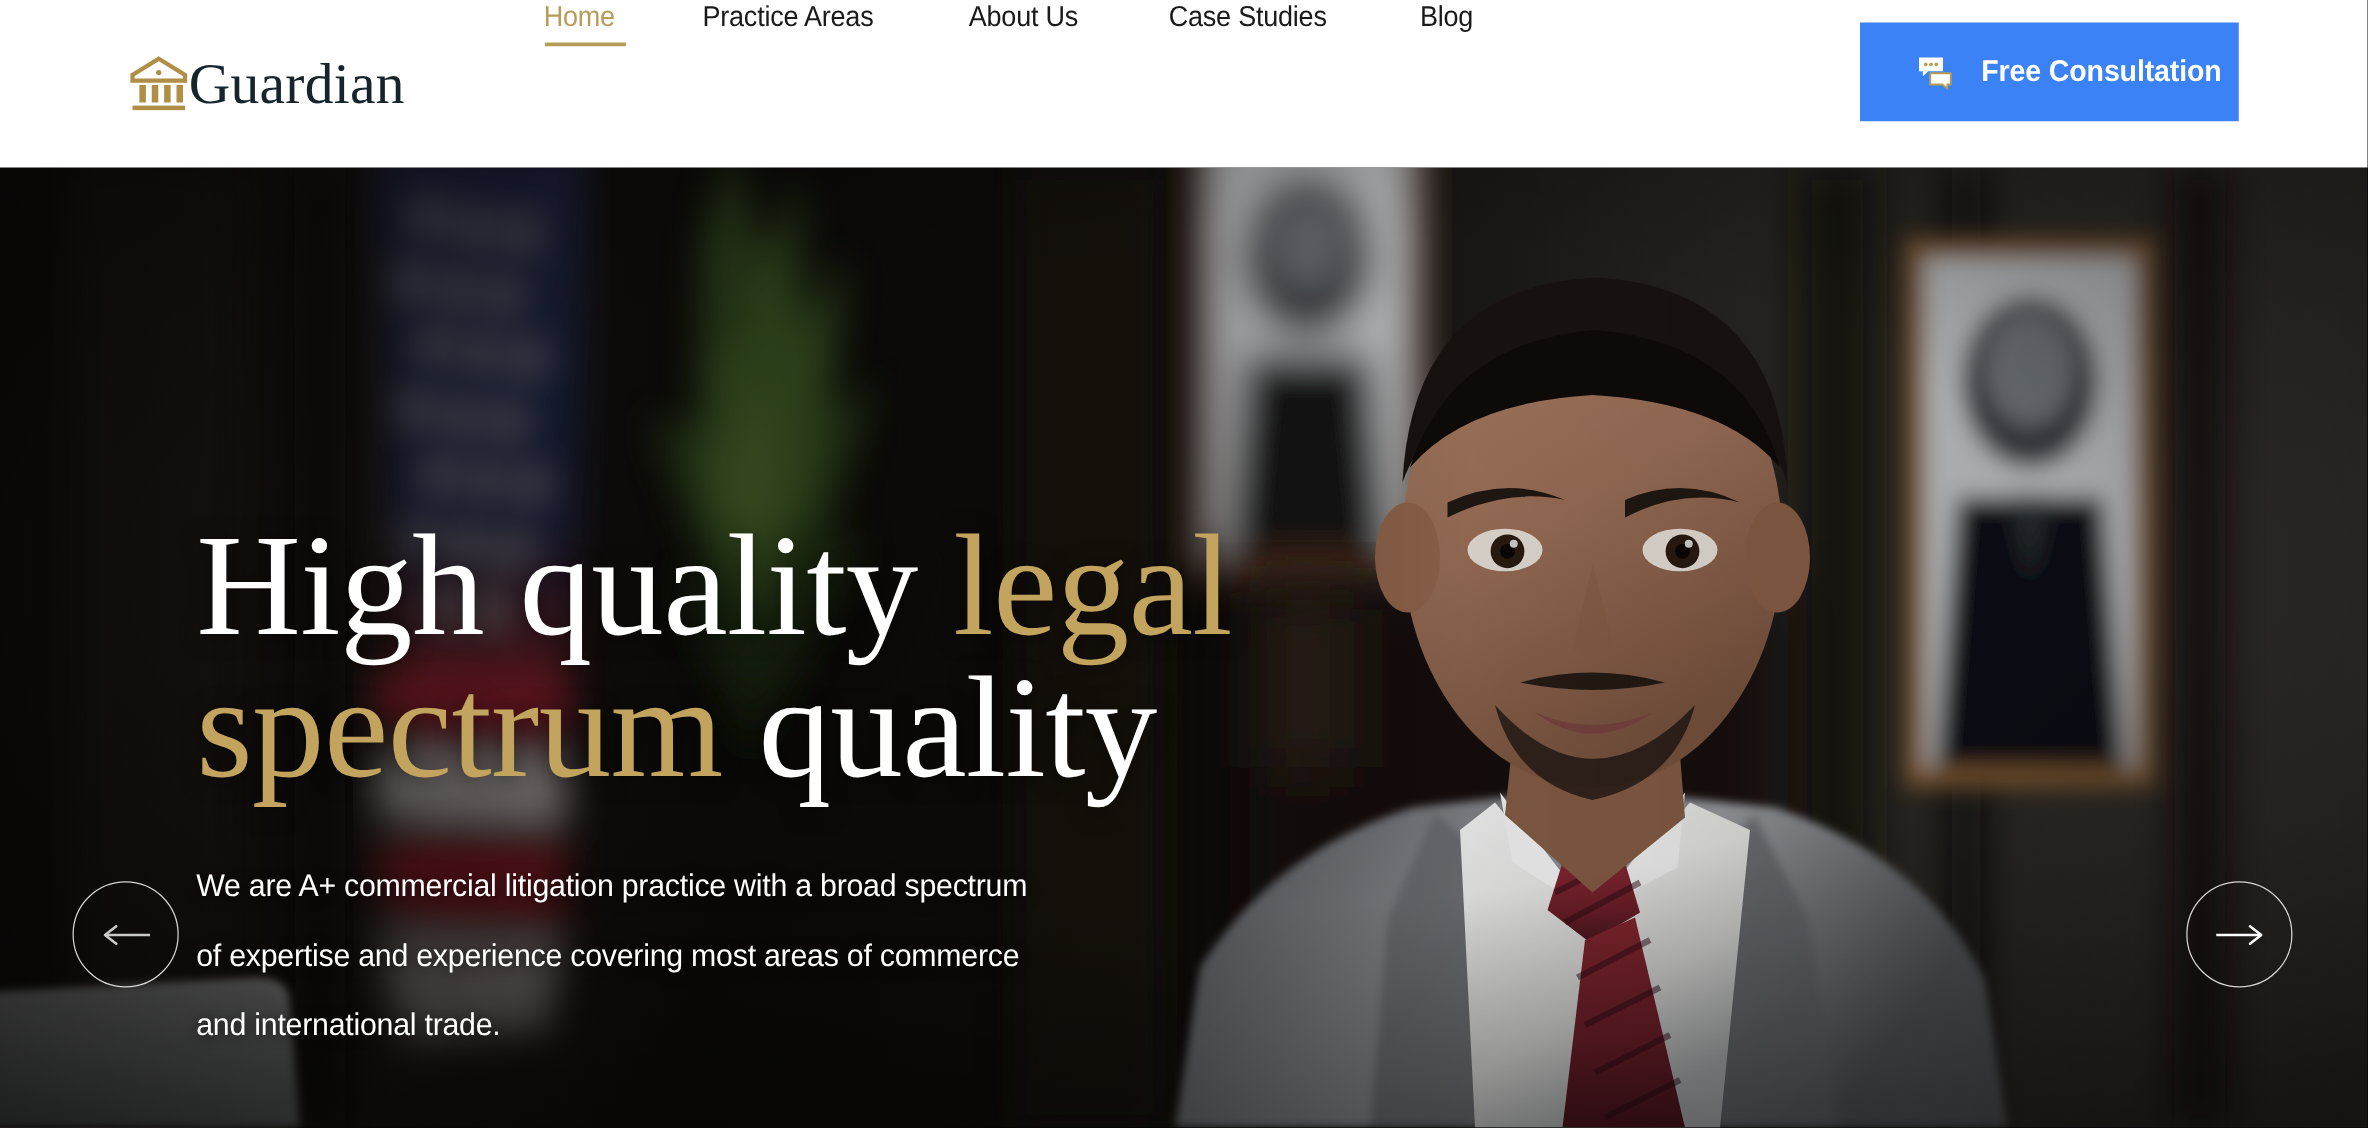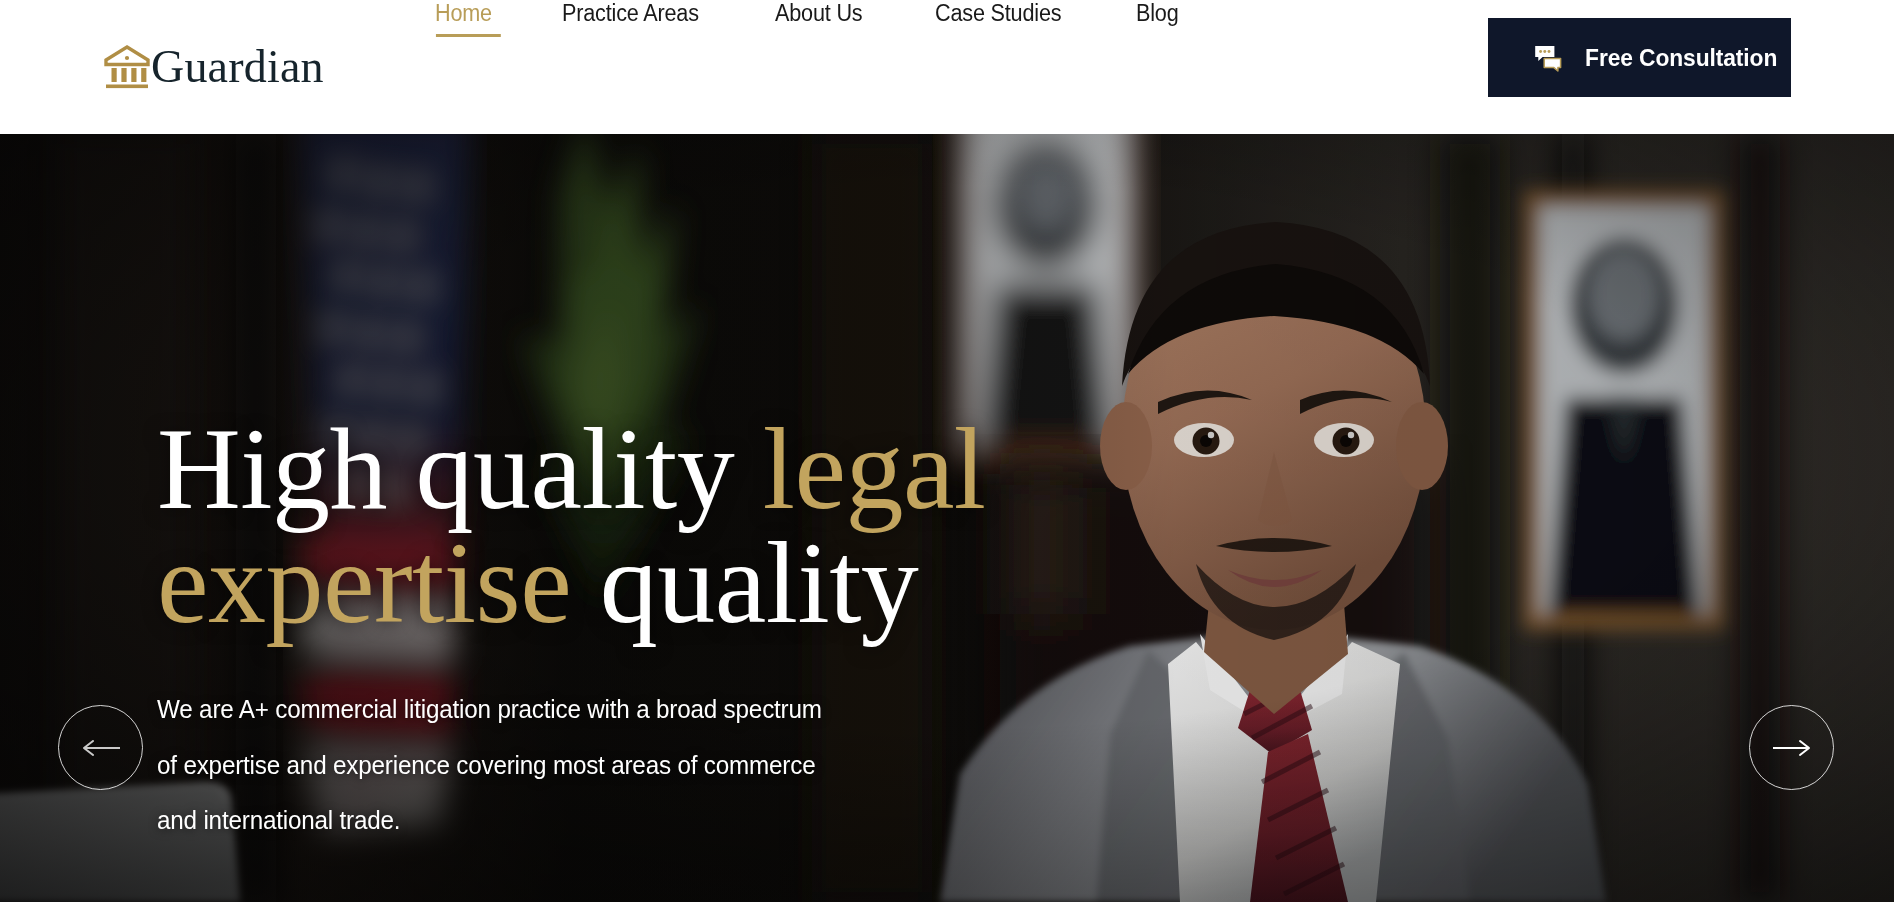--- a/index.html
+++ b/index.html
@@ -59,21 +59,21 @@
     position:absolute;
     left:1px; bottom:0;
     width:69px; height:3px;
     background:#b89d58;
   }
 
   .cta{
     position:absolute;
     left:1488px; top:18px;
     width:303px; height:79px;
-    background:#0f172a;
+    background:#3b82f6;
     display:flex; align-items:center; justify-content:center;
     gap:17px;
     cursor:pointer;
     border:none;
     padding-left:36px;
   }
   .cta-icon{ width:30px; height:30px; display:block; flex:none; }
   .cta-label{
     color:#ffffff;
     font-size:24px;
@@ -392,21 +392,21 @@
       <stop offset="1" stop-color="#000000" stop-opacity="0.62"></stop>
     </radialGradient>
   </svg>
   </span>
 
   <div class="hero-scrim"></div>
 
   <div class="hero-content">
     <h1 class="hero-title">
       <span>High quality </span><span class="gold">legal</span><br>
-      <span class="gold">expertise</span><span> quality</span>
+      <span class="gold">spectrum</span><span> quality</span>
     </h1>
     <p class="hero-sub">We are A+ commercial litigation practice with a broad spectrum of expertise and experience covering most areas of commerce and international trade.</p>
   </div>
 
   <div class="arrow arrow-prev">
     <span>
       <svg width="42" height="20" viewBox="0 0 42 20" aria-hidden="true">
         <line x1="40" y1="10" x2="4" y2="10" stroke="#ffffff" stroke-width="2"></line>
         <polyline points="13,3 4,10 13,17" fill="none" stroke="#ffffff" stroke-width="2" stroke-linecap="round" stroke-linejoin="round"></polyline>
       </svg>

